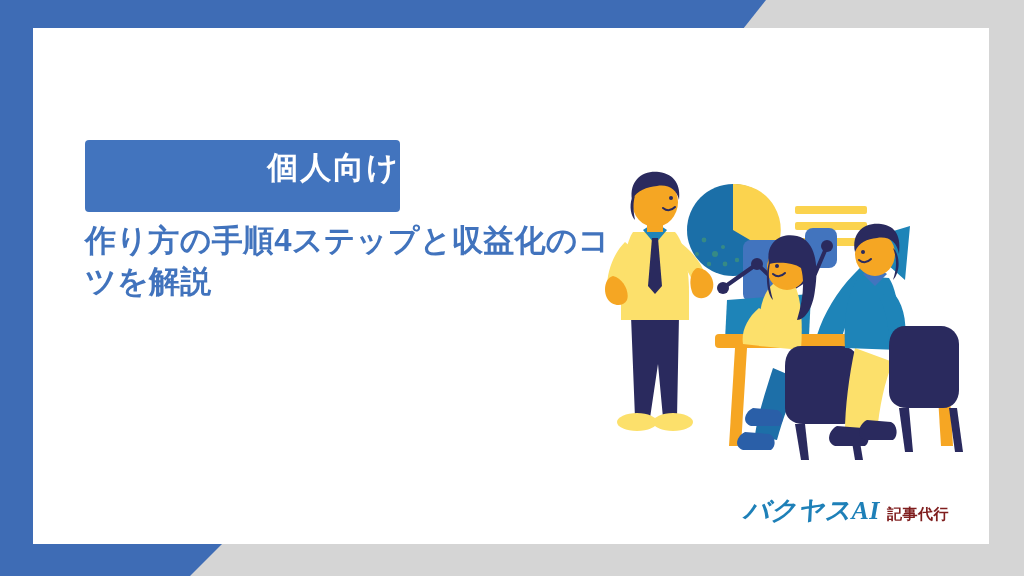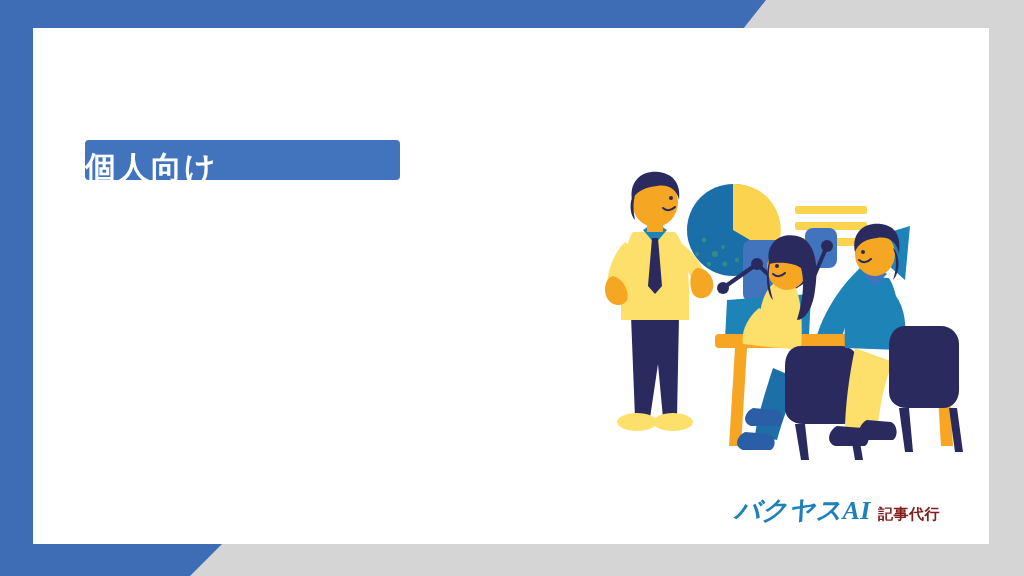--- a/index.html
+++ b/index.html
@@ -54,28 +54,28 @@
     background:#ffffff;
   }
 
   
   .content {
     position:absolute; left:85px; top:140px;
     width:560px;
   }
   .badge {
     display:block;
-    width:315px; height:40px;
+    width:315px; height:72px;
     background:#4274BE;
     border-radius:4px;
     color:#ffffff;
     font-size:31px;
     font-weight:bold;
     letter-spacing:2px;
-    text-align:left;
+    text-align:right;
     line-height:56px;
   }
   .title {
     margin-top:17px;
     color:#4173BD;
     font-size:41px;
     font-weight:bold;
     letter-spacing:1.5px;
     line-height:1.18;
     white-space:nowrap;
@@ -92,21 +92,21 @@
 
   
   .illustration {
     position:absolute; left:605px; top:168px;
     width:360px; height:300px;
   }
   .illustration svg { display:block; width:100%; height:100%; }
 
   
   .logo {
-    position:absolute; right:84px; bottom:48px;
+    position:absolute; right:75px; bottom:48px;
     display:flex; align-items:baseline; gap:7px;
     color:#1878B0;
   }
   .logo-main {
     font-family:"Liberation Serif", serif;
     font-size:26px;
     font-style:italic;
     font-weight:bold;
     letter-spacing:0.5px;
     color:#1E80B8;
@@ -127,20 +127,21 @@
   <div class="frame-gray-right"></div>
   <div class="frame-gray-bottom"></div>
   <div class="frame-gray-topright"></div>
   <div class="inner-white"></div>
   <div class="frame-blue-left"></div>
   <div class="frame-blue-top"></div>
   <div class="frame-blue-bottom"></div>
 
   <div class="content">
     <span class="badge">個人向け</span>
+    <div class="subtitle">作り方の手順4ステップと収益化のコツを解説</div>
   </div>
 
   <div class="illustration">
     <svg viewBox="0 0 360 300" xmlns="http://www.w3.org/2000/svg">
       <defs>
         <clipPath id="pieClip">
             <circle cx="128" cy="62" r="46"></circle>
           </clipPath>
       </defs>
 

